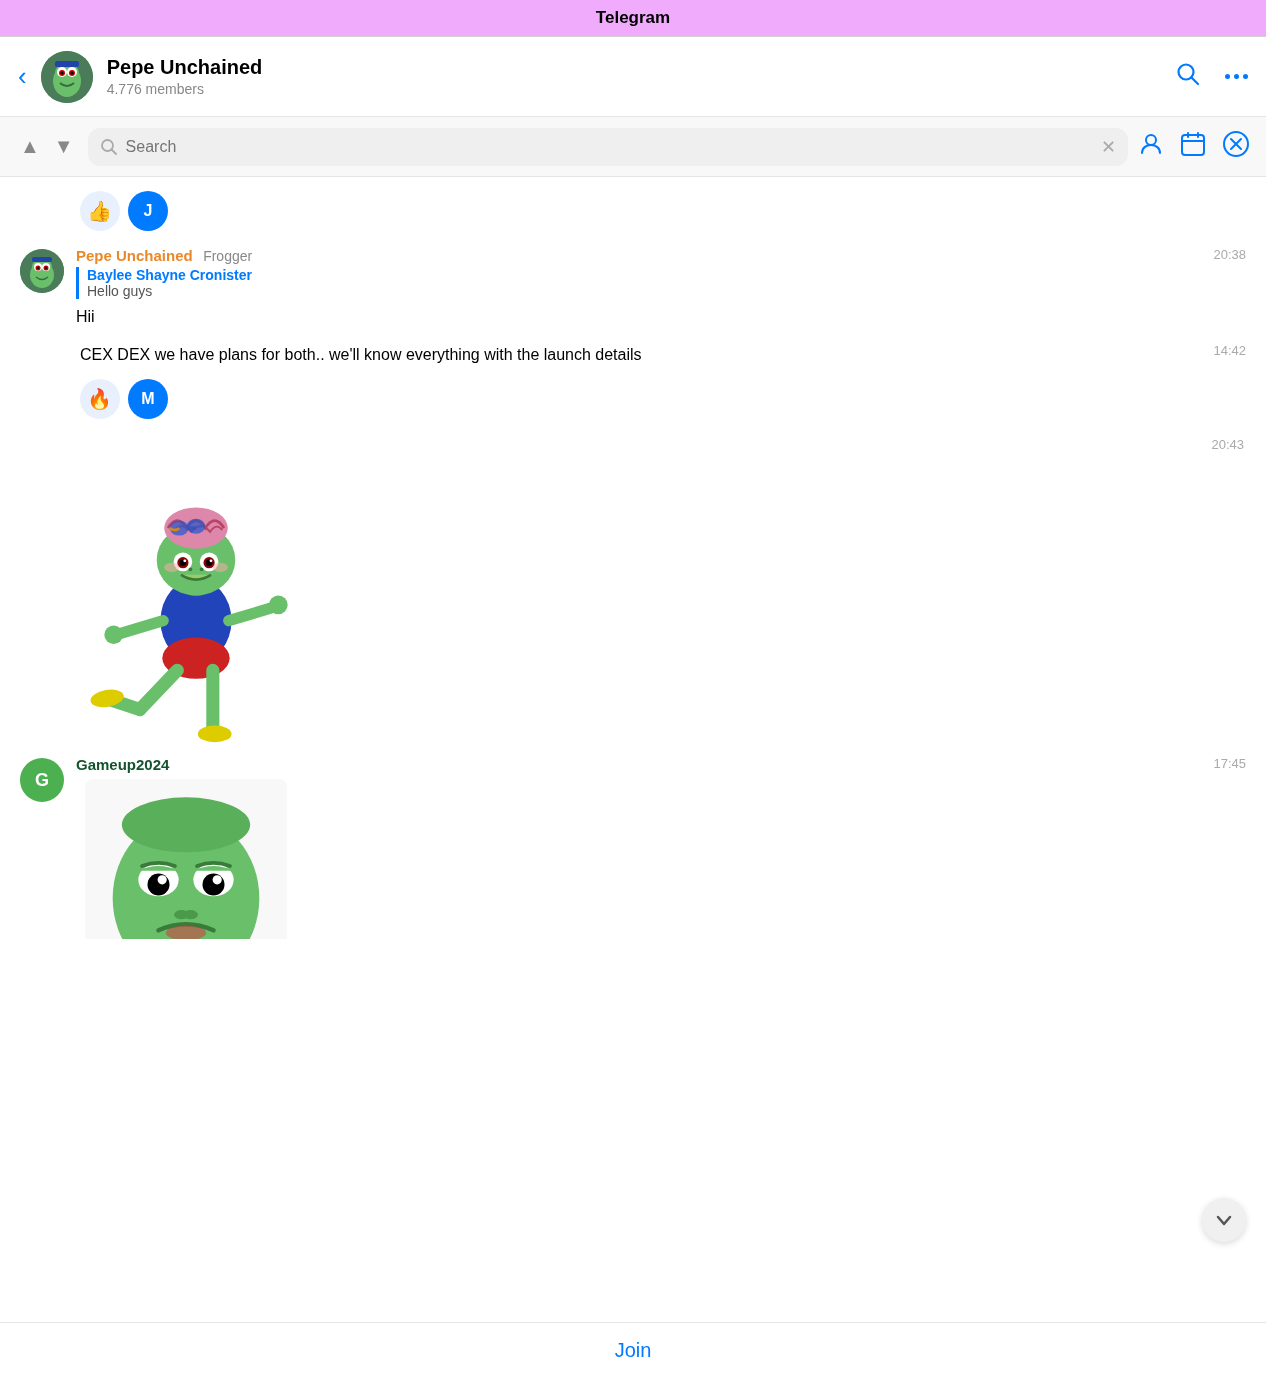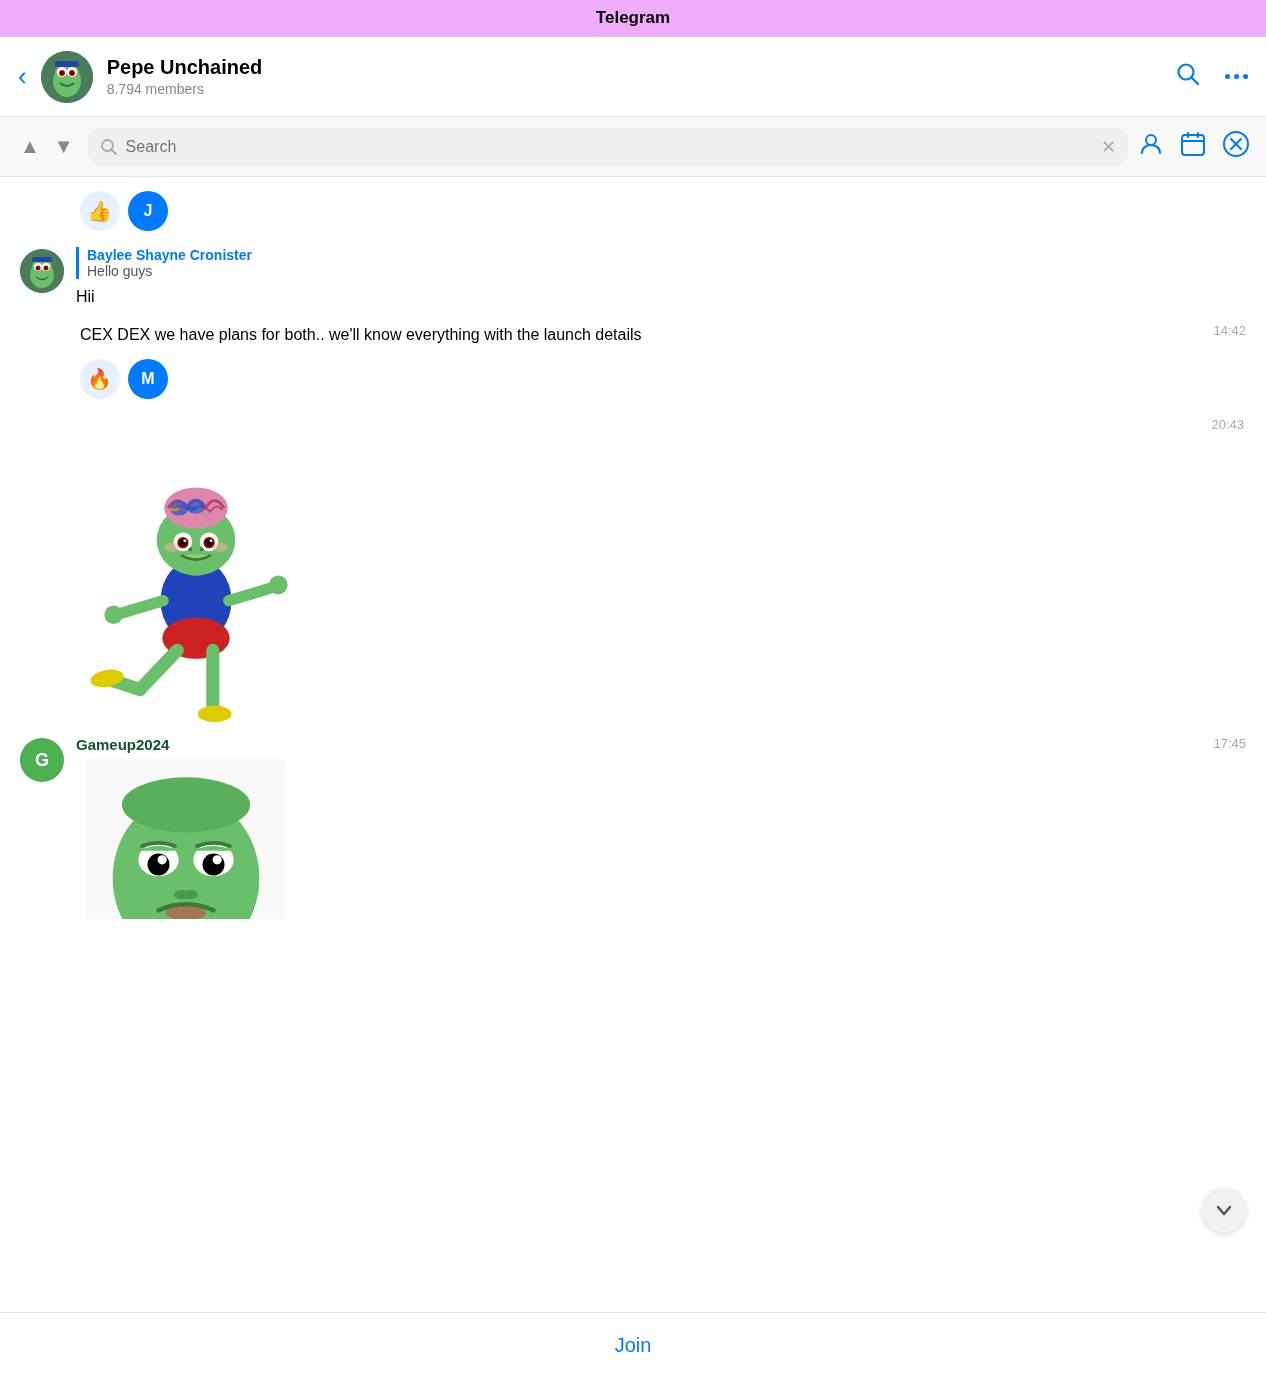--- a/index.html
+++ b/index.html
@@ -256,21 +256,21 @@
     }
 
     
     .pepe-sticker {
       width: 260px;
       height: 290px;
     }
 
     
     .join-bar {
-      height: 66px;
+      height: 56px;
       display: flex;
       align-items: center;
       justify-content: center;
       border-top: 1px solid #e5e5e5;
       background: #ffffff;
     }
     .join-button {
       font-size: 20px;
       color: #007aff;
       background: none;
@@ -339,21 +339,21 @@
       <circle cx="21" cy="22" r="1.5" fill="black"></circle>
       <circle cx="31" cy="22" r="1.5" fill="black"></circle>
 
       <path d="M19 32 Q26 38 33 32" stroke="#3a6b3a" stroke-width="2" fill="none"></path>
 
       <rect x="14" y="10" width="24" height="6" rx="2" fill="#2244aa"></rect>
     </svg>
   </div>
   <div class="header-info">
     <div class="header-title">Pepe Unchained</div>
-    <div class="header-subtitle">8.794 members</div>
+    <div class="header-subtitle">4.776 members</div>
   </div>
   <div class="header-actions">
 
     <span class="header-icon">
       <svg width="26" height="26" viewBox="0 0 26 26" fill="none" xmlns="http://www.w3.org/2000/svg">
         <circle cx="11" cy="11" r="7.5" stroke="#007aff" stroke-width="2.2"></circle>
         <line x1="16.5" y1="16.5" x2="23" y2="23" stroke="#007aff" stroke-width="2.2" stroke-linecap="round"></line>
       </svg>
     </span>
 
@@ -426,20 +426,27 @@
           <circle cx="26" cy="18" r="4" fill="white"></circle>
           <circle cx="18" cy="19" r="2.5" fill="#c00"></circle>
           <circle cx="26" cy="19" r="2.5" fill="#c00"></circle>
           <circle cx="18" cy="19" r="1.2" fill="black"></circle>
           <circle cx="26" cy="19" r="1.2" fill="black"></circle>
           <path d="M16 28 Q22 33 28 28" stroke="#3a6b3a" stroke-width="1.5" fill="none"></path>
           <rect x="12" y="8" width="20" height="5" rx="2" fill="#2244aa"></rect>
         </svg>
       </div>
       <div class="message-content">
+        <div class="message-header-row">
+          <div>
+            <span class="message-sender sender-orange">Pepe Unchained</span>
+            <span class="sender-role">Frogger</span>
+          </div>
+          <span class="message-time">20:38</span>
+        </div>
         <div class="reply-block">
           <div class="reply-name">Baylee Shayne Cronister</div>
           <div class="reply-text">Hello guys</div>
         </div>
         <div class="message-text">Hii</div>
       </div>
     </div>
 
     <div class="message-block" style="padding-left: 80px;">
       <div class="message-content">

